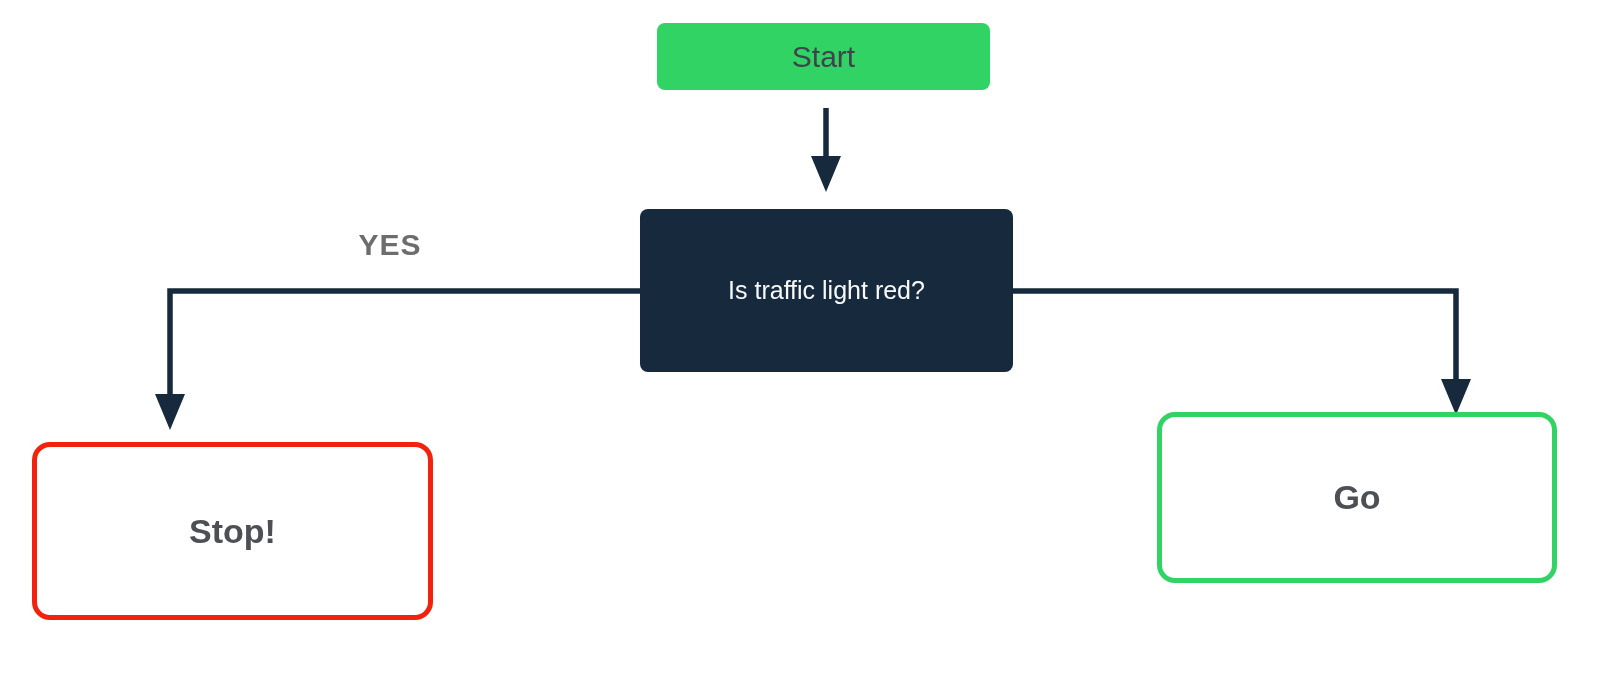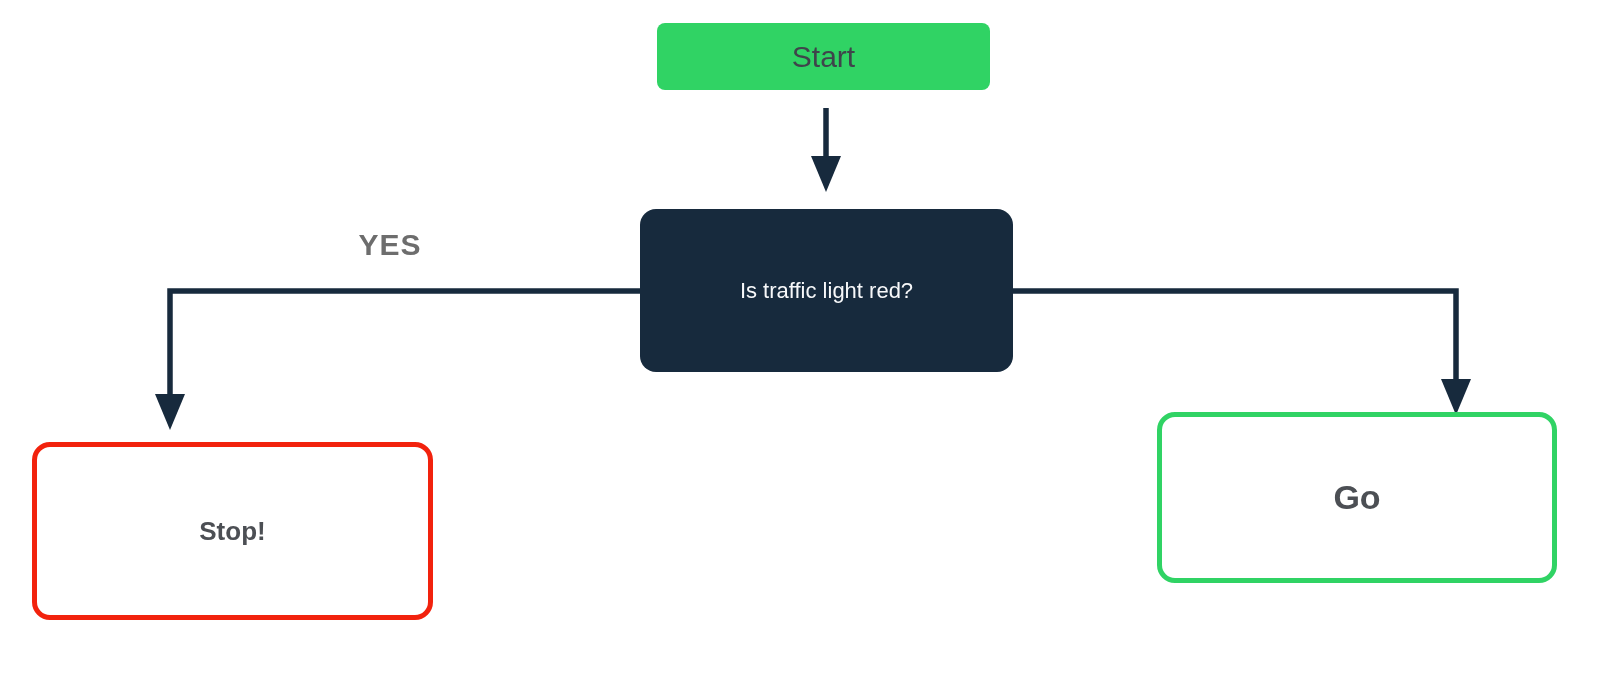--- a/index.html
+++ b/index.html
@@ -52,35 +52,35 @@
     color: var(--node-text-dark, #3f444b);
     font-size: 30px;
     font-weight: 400;
   }
   .node-decision {
     left: 640px;
     top: 209px;
     width: 373px;
     height: 163px;
     background: var(--decision-fill, #172a3d);
-    border-radius: 16px;
+    border-radius: 8px;
     color: var(--decision-text, #f7f8fa);
-    font-size: 22px;
+    font-size: 25px;
     font-weight: 400;
   }
   .node-stop {
     left: 32px;
     top: 442px;
     width: 401px;
     height: 178px;
     background: #ffffff;
     border: 5px solid var(--stop-border, #f2220d);
     border-radius: 18px;
     color: var(--outcome-text, #4c4f54);
-    font-size: 26px;
+    font-size: 34px;
     font-weight: 700;
   }
   .node-go {
     left: 1157px;
     top: 400px;
     width: 400px;
     height: 171px;
     background: #ffffff;
     border: 5px solid var(--go-border, #30d364);
     border-radius: 18px;

